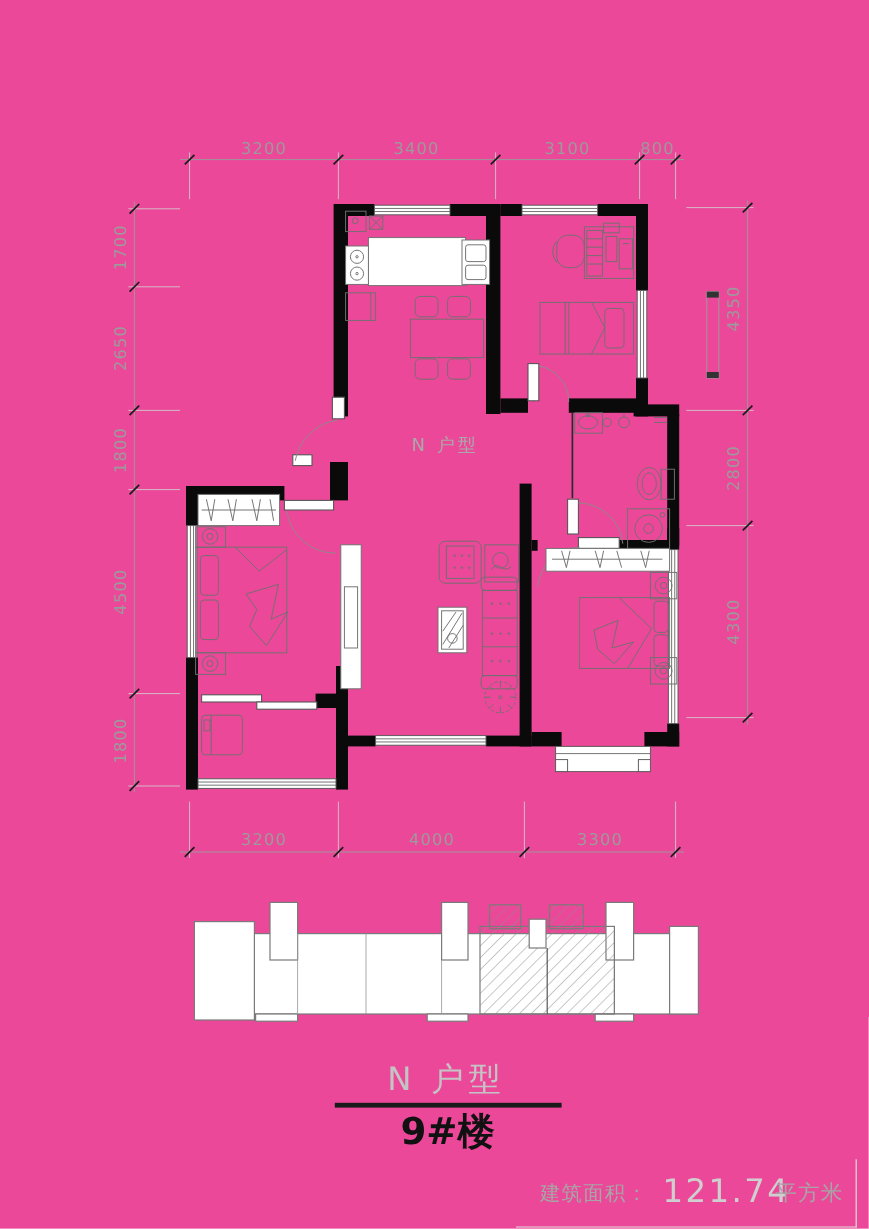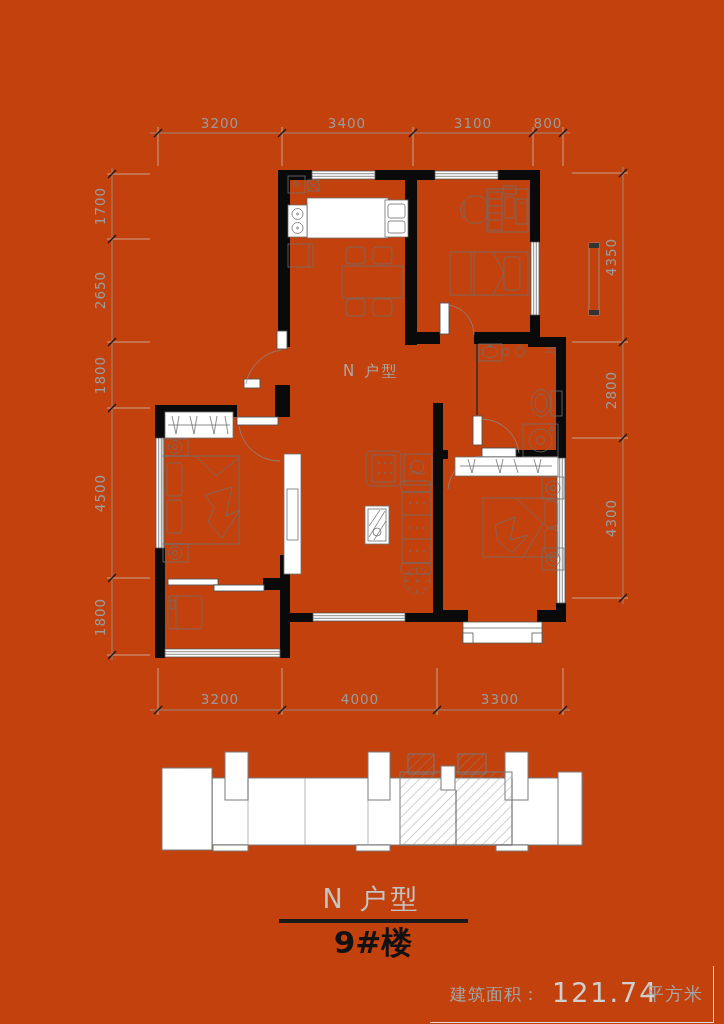--- a/index.html
+++ b/index.html
@@ -1,16 +1,16 @@
 <!DOCTYPE html>
 <html><head>
 <meta charset="utf-8">
 <style>
   html,body{margin:0;padding:0;background:#ffffff;}
-  .canvas{position:relative;width:724px;height:1024px;background:#c2410c;overflow:hidden;
+  .canvas{position:relative;width:724px;height:1024px;background:#ec4899;overflow:hidden;
           font-family:"DejaVu Sans","Liberation Sans",sans-serif;}
   svg text{font-family:"DejaVu Sans","Liberation Sans",sans-serif;}
   .dim-label{fill:#9b9b9b;font-size:13.5px;letter-spacing:1px;}
   .dim-line{stroke:#9a9a9a;stroke-width:0.8;}
   .ext-line{stroke:#cfcfcf;stroke-width:0.7;}
   .tick{stroke:#1a1a1a;stroke-width:1.4;}
   .wall{fill:#0a0a0a;stroke:none;}
   .win{stroke:#5a5a5a;stroke-width:0.8;fill:#ffffff;}
   .winl{stroke:#5a5a5a;stroke-width:0.7;}
   .fur{stroke:#707070;stroke-width:0.8;fill:none;}

